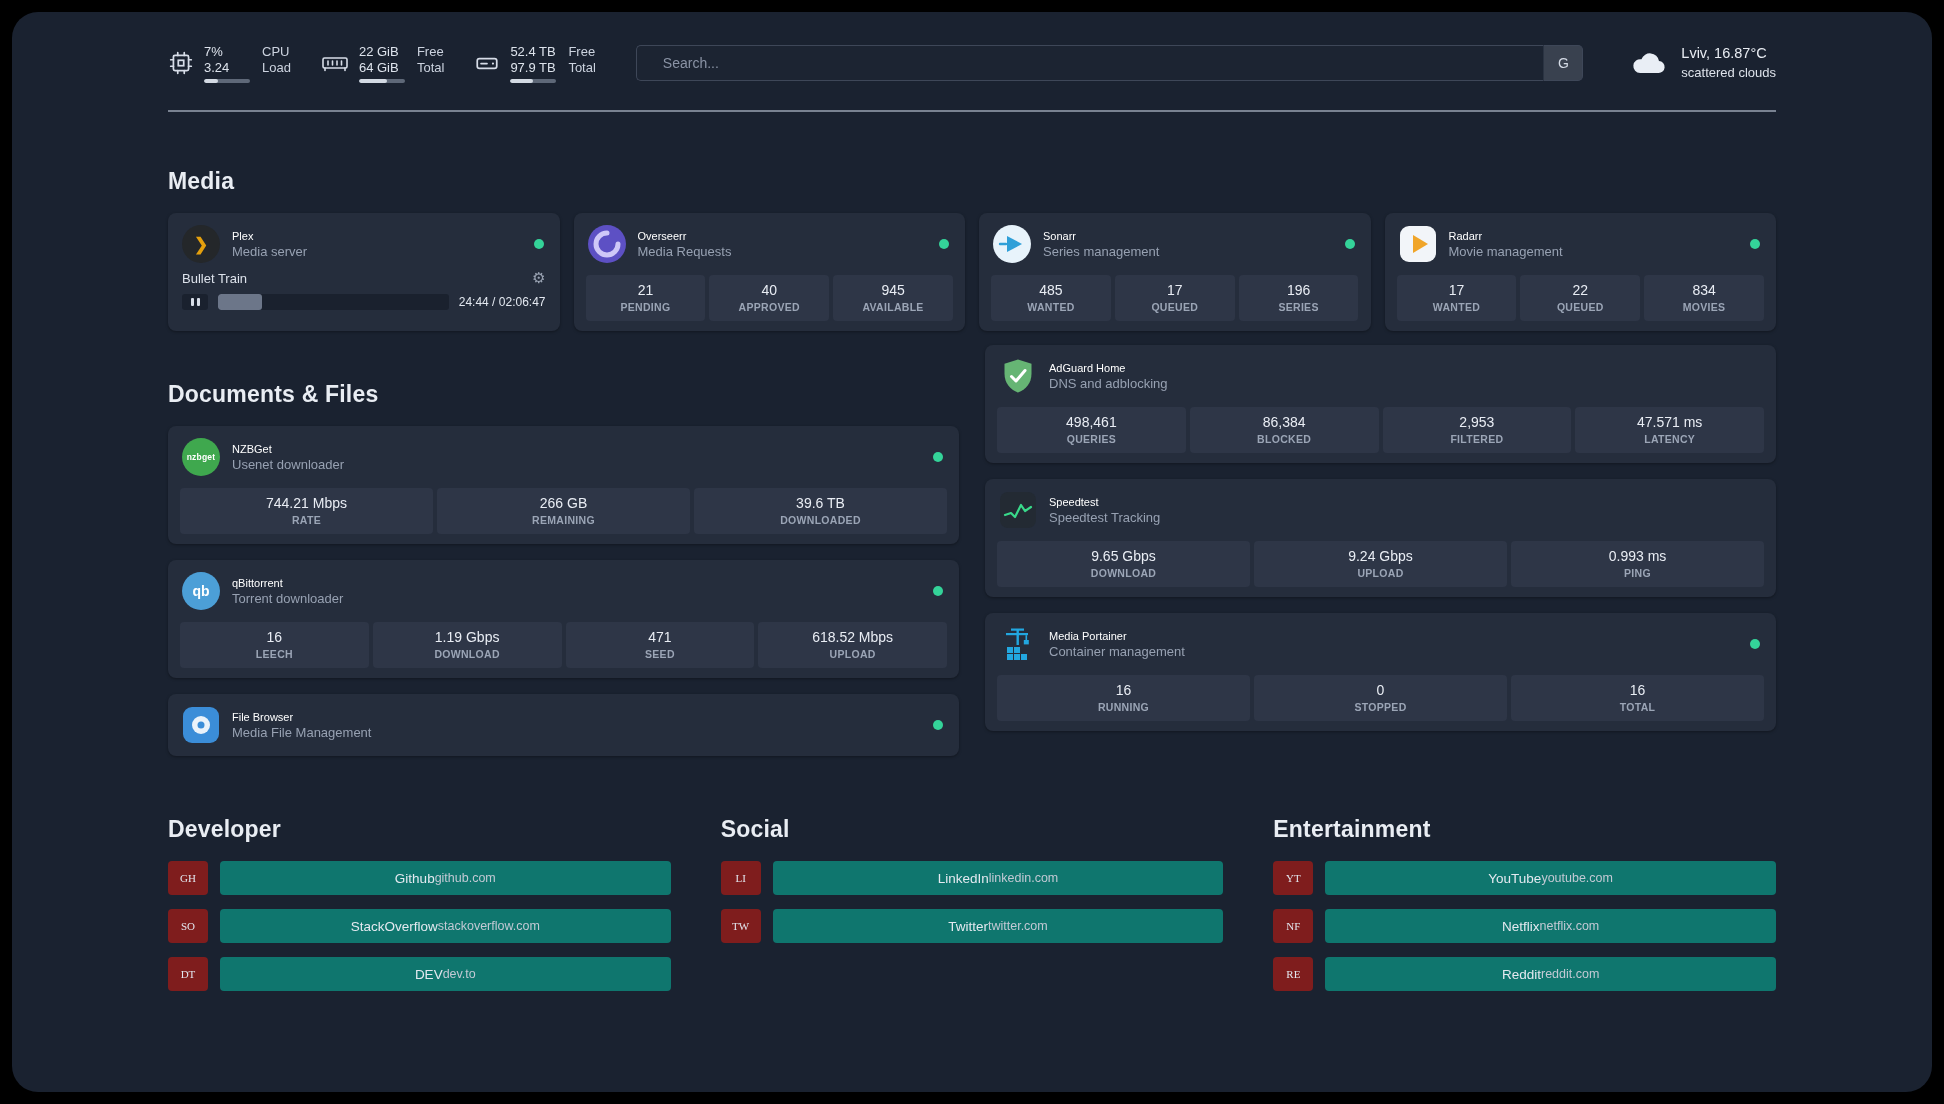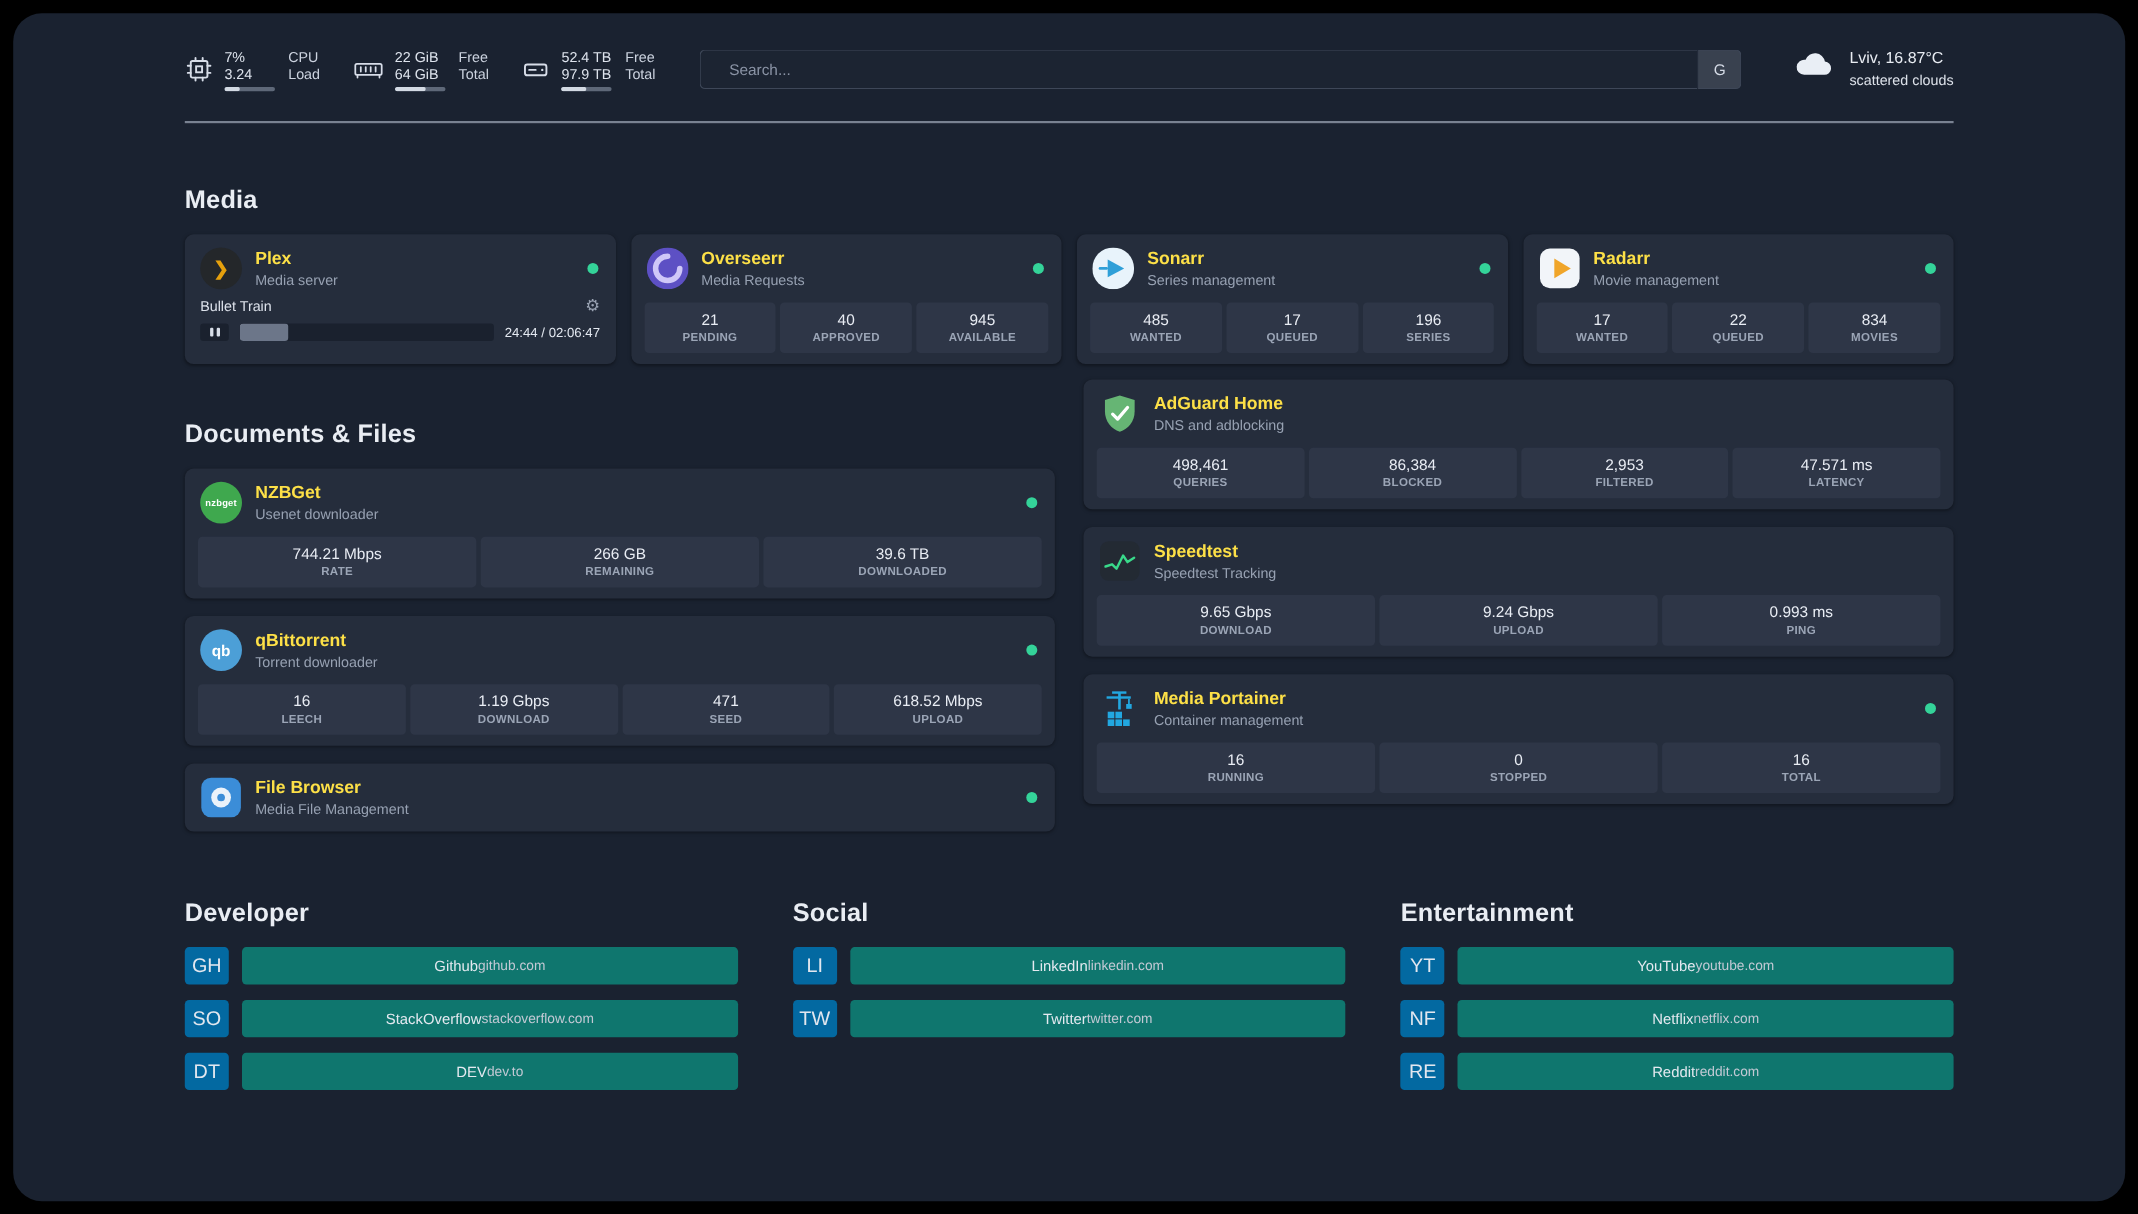--- a/index.html
+++ b/index.html
@@ -16,40 +16,40 @@
   .res-col { display: flex; flex-direction: column; font-size: 13px; line-height: 16px; color: #dde3ec; }
   .res-col.labels { color: #ccd3df; }
   .res-bar { width: 100%; min-width: 46px; height: 4px; border-radius: 2px; background: #5e6878; margin-top: 3px; overflow: hidden; }
   .res-bar i { display: block; height: 100%; background: #d3dae3; border-radius: 2px; }
 
   .search-wrap { flex: 1; display: flex; margin: 0 46px 0 40px; height: 36px; }
   .search-input { flex: 1; background: #1c2432; border: 1px solid #3e4758; border-right: none; border-radius: 5px 0 0 5px; padding: 0 26px; color: #d5dbe6; font-size: 14px; outline: none; }
   .search-input::placeholder { color: #8a93a5; }
   .search-btn { width: 40px; border: 1px solid #3e4758; border-left: 1px solid #2a3342; border-radius: 0 5px 5px 0; background: #39414f; color: #d5dbe6; font-size: 14px; cursor: pointer; }
 
-  .weather { display: flex; gap: 12px; }
+  .weather { display: flex; align-items: center; gap: 12px; }
   .weather-text { display: flex; flex-direction: column; line-height: 19px; }
   .weather-loc { font-size: 14.5px; color: #e8ecf2; }
   .weather-cond { font-size: 13px; color: #dde2ea; }
 
   .divider { border: none; border-top: 2px solid #9aa3b2; opacity: .75; margin-top: 26px; }
 
   
   .section-title { font-size: 23px; font-weight: 600; color: #e9edf3; letter-spacing: .2px; }
   .media-section .section-title { margin: 56px 0 18px; }
   .media-row { display: grid; grid-template-columns: repeat(4, 1fr); gap: 14px; }
 
   .card { background: #252d3c; border-radius: 8px; padding: 10px 12px; box-shadow: 0 1px 3px rgba(0,0,0,.35); cursor: pointer; }
   .card-header { display: flex; align-items: center; gap: 12px; padding: 2px; }
   .app-icon { width: 38px; height: 38px; flex: none; display: flex; align-items: center; justify-content: center; border-radius: 8px; font-weight: 700; }
   .icon-plex { background: #24272a; border-radius: 50%; color: #e5a00d; font-size: 17px; }
   .icon-nzbget { background: #3fa84e; border-radius: 50%; color: #fff; font-size: 8.5px; letter-spacing: .2px; }
   .icon-qb { background: #4c9fd7; border-radius: 50%; color: #fff; font-size: 14px; }
   .card-titles { flex: 1; min-width: 0; }
-  .card-name { font-size: 16px; font-weight: 700; color: #fde047; }
+  .card-name { font-size: 11px; font-weight: 400; color: #ffffff; }
   .card-sub { font-size: 13px; color: #97a1b2; margin-top: 2px; }
   .status-dot { width: 10px; height: 10px; border-radius: 50%; background: #34d399; flex: none; margin-right: 2px; }
 
   .stats { display: flex; gap: 4px; margin-top: 10px; }
   .stat { flex: 1; background: #2e3647; border-radius: 4px; padding: 7px 4px 8px; text-align: center; min-width: 0; }
   .stat-value { font-size: 14px; color: #e9edf4; white-space: nowrap; }
   .stat-label { font-size: 10.5px; font-weight: 700; color: #9ba5b6; margin-top: 3px; letter-spacing: .3px; }
 
   .player { margin-top: 4px; padding: 0 2px; }
   .player-top { display: flex; align-items: center; justify-content: space-between; }
@@ -64,21 +64,21 @@
 
   .cols { display: grid; grid-template-columns: 1fr 1fr; gap: 0 26px; margin-top: 14px; }
   .col .section-title { margin: 36px 0 18px; }
   .stack { display: flex; flex-direction: column; gap: 16px; }
 
   
   .bookmarks { display: grid; grid-template-columns: repeat(3, 1fr); gap: 0 50px; margin-top: 20px; align-items: start; }
   .bm-group .section-title { margin: 40px 0 18px; }
   .bm-list { display: flex; flex-direction: column; gap: 14px; }
   .bm-row { display: flex; gap: 12px; height: 34px; cursor: pointer; }
-  .bm-abbr { width: 40px; flex: none; background: #0369a1; border-radius: 4px; display: flex; align-items: center; justify-content: center; font-size: 18px; color: #e2e7ef; }
+  .bm-abbr { width: 40px; flex: none; background: #7f1d1d; border-radius: 4px; display: flex; align-items: center; justify-content: center; font-size: 11px; color: #e2e7ef; font-family: Liberation Serif, serif; }
   .bm-pill { flex: 1; background: #0f766e; border-radius: 4px; display: flex; align-items: center; justify-content: center; padding: 0 20px; min-width: 0; }
   .bm-name { font-size: 13.5px; color: #e4e9f0; }
   .bm-domain { font-size: 12.5px; color: #c2c9d4; }
 
   svg { display: block; }
 </style>
 </head>
 <body>
 
 <div class="frame">

